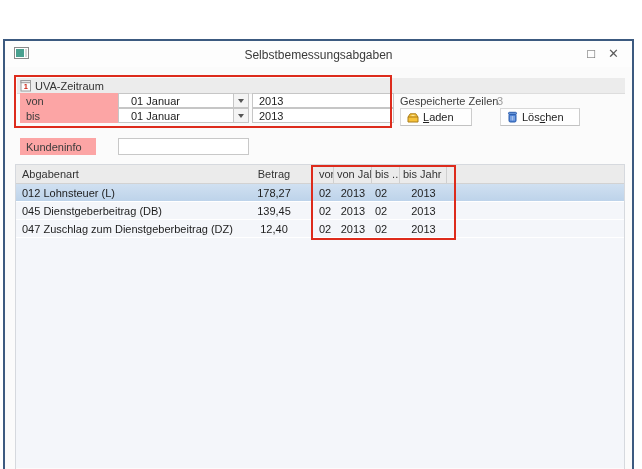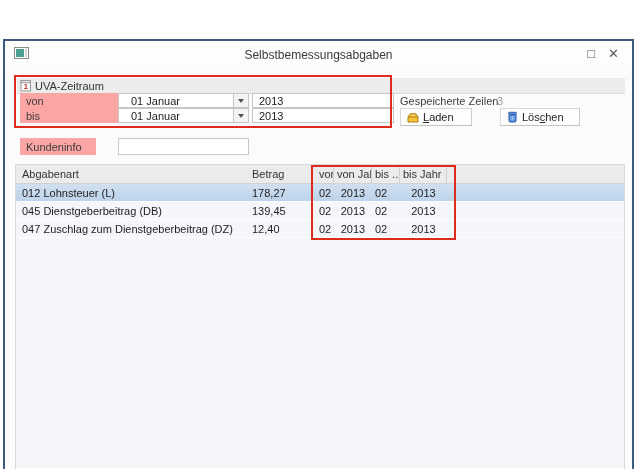--- a/index.html
+++ b/index.html
@@ -79,21 +79,21 @@
   
   .grid {
     position: absolute; left: 10px; top: 123px; width: 610px; height: 325px;
     background: #f4f6fa; border: 1px solid #d6d9de;
   }
   .thead { display: flex; height: 19px; background: #ebebeb; border-bottom: 1px solid #d2d2d2; align-items: center; color: #333; }
   .trow { display: flex; height: 18px; align-items: center; color: #1d1d1d; border-bottom: 1px solid #ffffff; cursor: default; }
   .trow.selected { background: linear-gradient(#d0e0f1, #bdd3ea); }
   .cell { white-space: nowrap; overflow: hidden; }
   .col-abg { width: 236px; padding-left: 6px; }
-  .col-betrag { width: 60px; text-align: left; padding-right: 16px; }
+  .col-betrag { width: 60px; text-align: center; padding-right: 16px; }
   .col-vm { width: 22px; padding-left: 7px; }
   .col-vj { width: 38px; text-align: center; }
   .col-bm { width: 28px; padding-left: 3px; }
   .col-bj { width: 47px; text-align: center; }
   .col-fill { flex: 1; }
   .thead .col-vm, .thead .col-vj, .thead .col-bm, .thead .col-bj { border-right: 1px solid #cfcfcf; height: 100%; display: flex; align-items: center; }
   .thead .col-vj, .thead .col-bj { justify-content: flex-start; padding-left: 3px; text-align: left; }
   
   .hscroll { position: absolute; left: 0; right: 0; bottom: 0; height: 20px; display: flex; align-items: center; background: #fbfbfb; }
   .corner-icon { width: 17px; height: 18px; display: flex; align-items: center; justify-content: center; cursor: default; }

